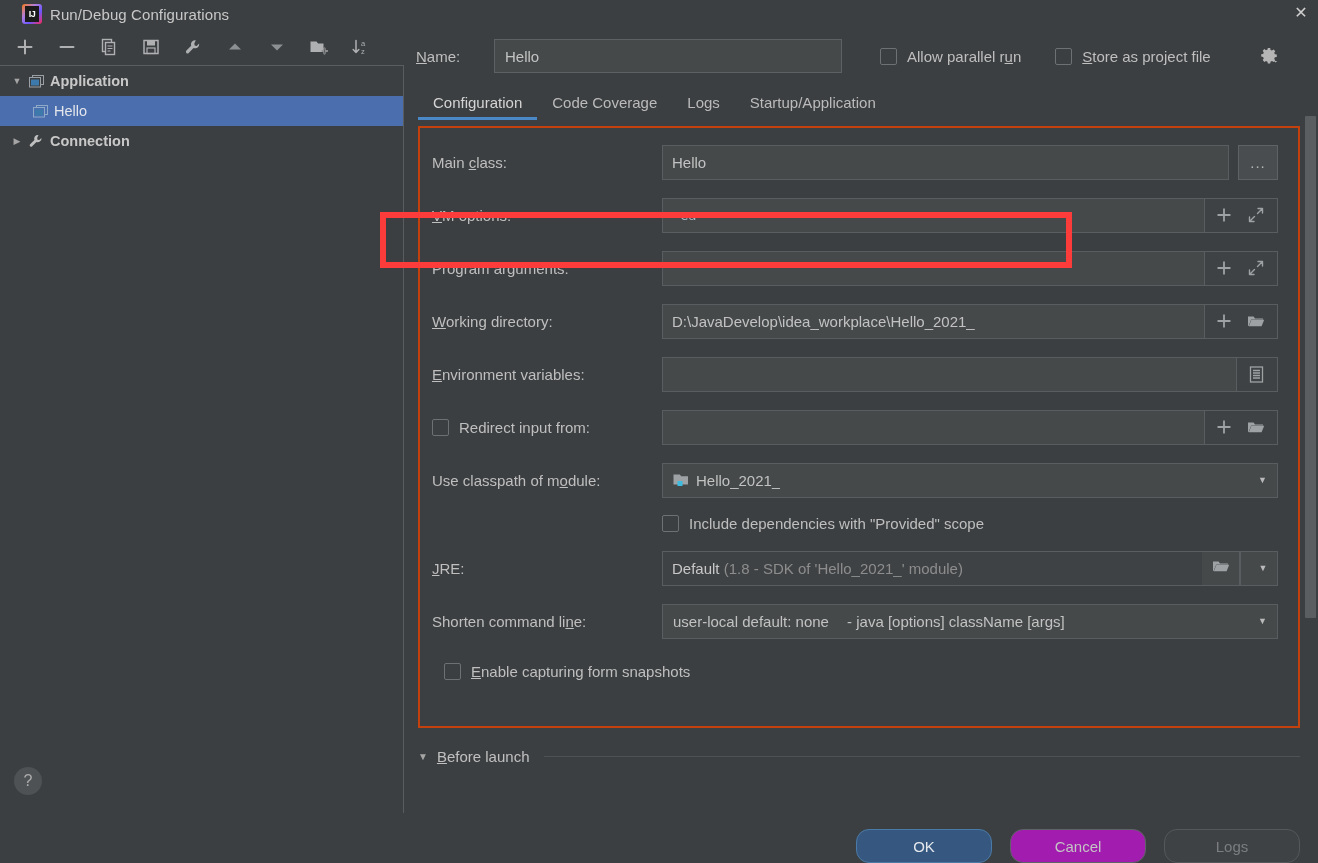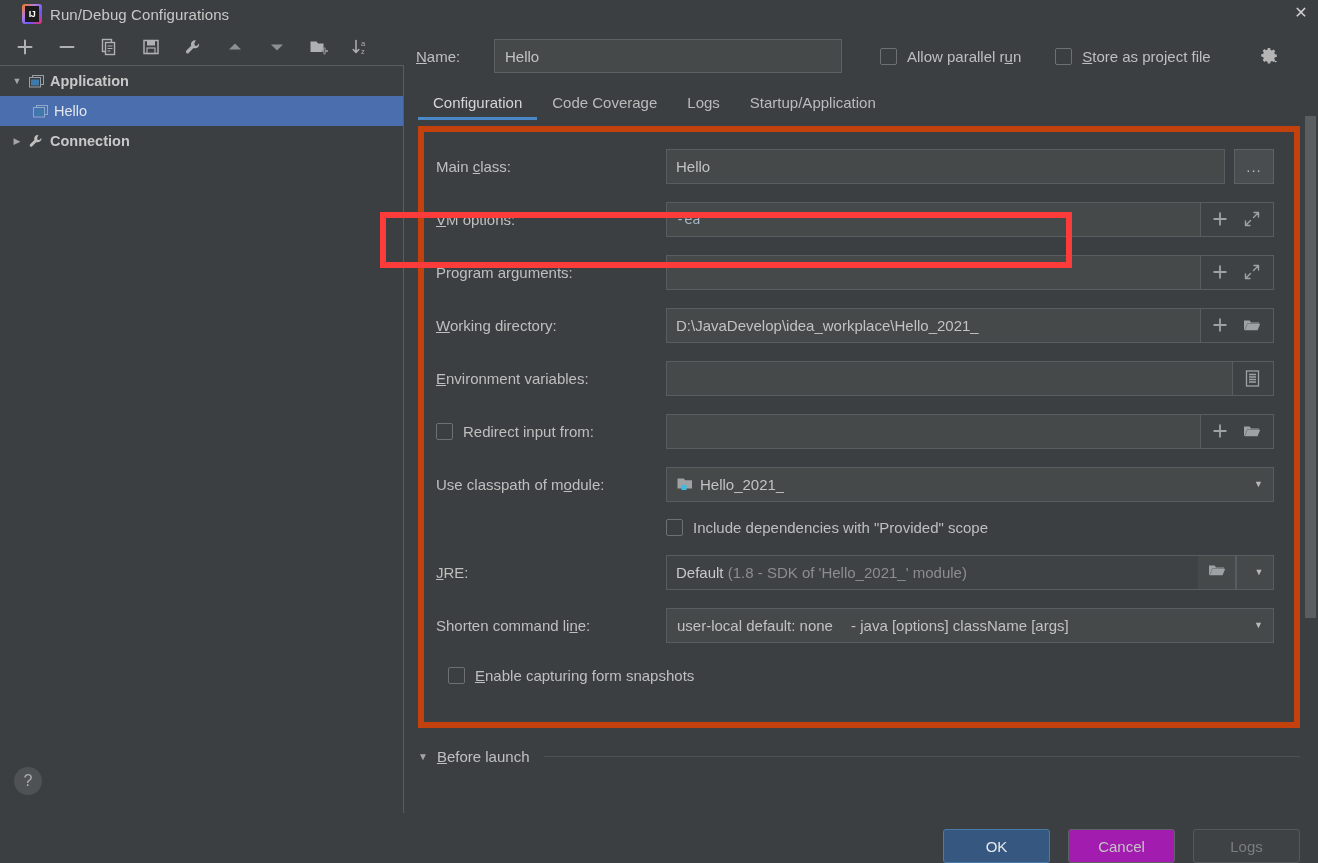--- a/index.html
+++ b/index.html
@@ -239,21 +239,21 @@
     content: "";
     position: absolute;
     left: 0; right: 0; bottom: 0;
     height: 3px;
     background: #4a88c7;
   }
 
   
   .card {
     margin: 6px 0 0 14px;
-    border: 6px solid #c2410c;
+    border: 2px solid #c2410c;
     background: #3c3f41;
     flex: 0 0 auto;
     height: 602px;
     box-sizing: border-box;
     padding: 14px 20px 0 12px;
     overflow: hidden;
   }
   .frow {
     display: flex;
     align-items: center;
@@ -404,23 +404,23 @@
   }
 
   
   .buttons {
     display: flex;
     justify-content: flex-end;
     gap: 18px;
     padding: 16px 18px 0 0;
   }
   .btn {
-    width: 107px;
+    width: 136px;
     height: 34px;
-    border-radius: 3px;
+    border-radius: 13px;
     display: flex;
     align-items: center;
     justify-content: center;
     font-size: 15px;
     box-sizing: border-box;
     cursor: default;
   }
   .btn.primary {
     background: #365880;
     border: 1px solid #4a7ba8;

